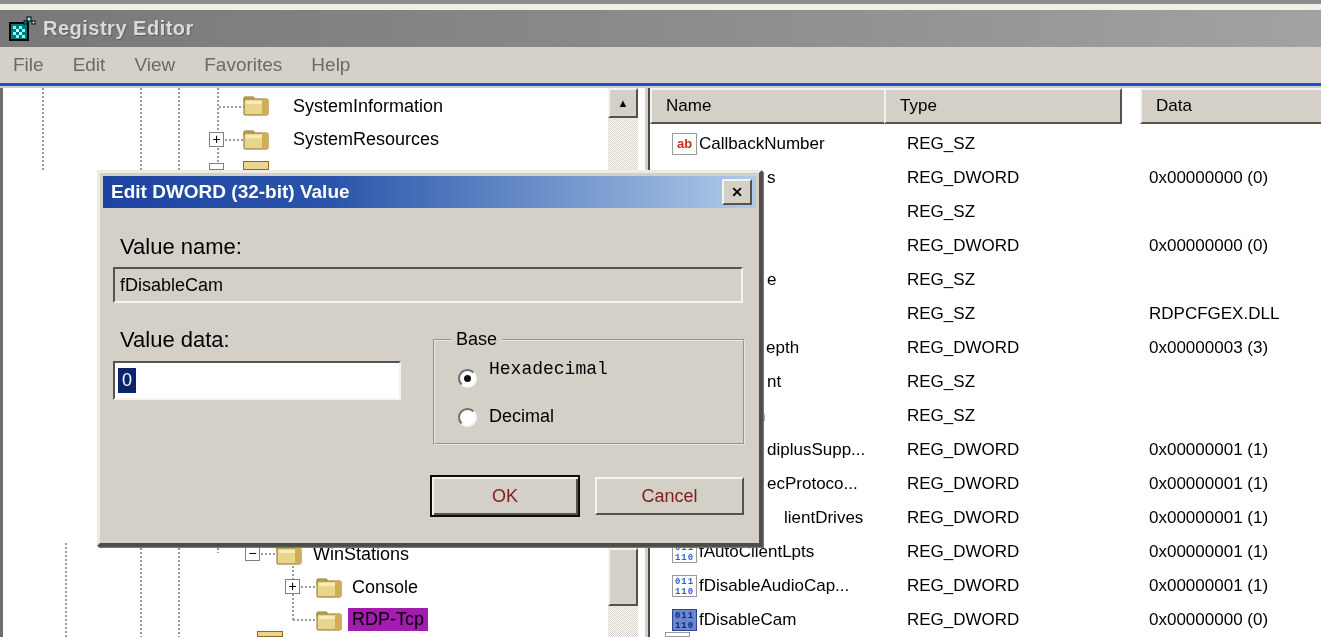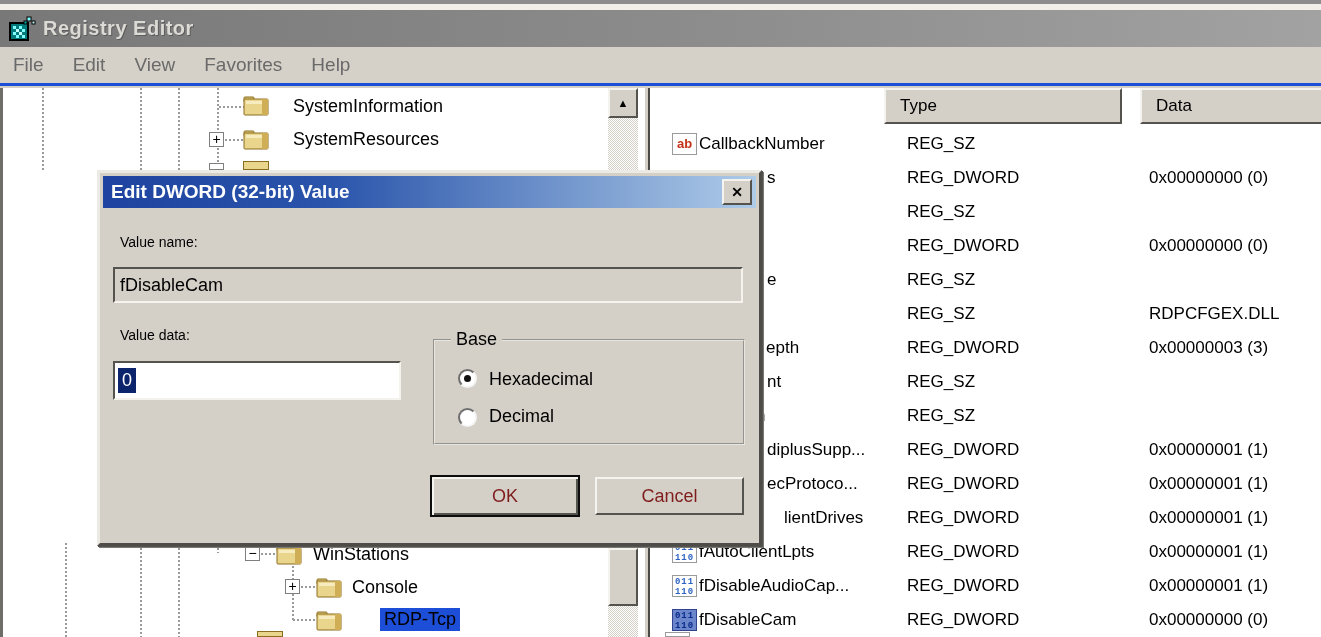--- a/index.html
+++ b/index.html
@@ -47,21 +47,21 @@
     background:repeating-linear-gradient(to bottom,#9a9a9a 0 2px,transparent 2px 4px); }
   .hguide { position:absolute; height:2px;
     background:repeating-linear-gradient(to right,#9a9a9a 0 2px,transparent 2px 4px); }
 
   .expander {
     position:absolute; width:15px; height:15px; background:#fff;
     border:1px solid #7f7f7f; color:#000; font-size:14px; line-height:12px;
     text-align:center; z-index:2;
   }
   .tree-label { position:absolute; font-size:18px; color:#000; white-space:nowrap; }
-  .tree-label.selected { background:#1d4ed8; padding:1px 4px;margin-left:32px; }
+  .tree-label.selected { background:#a21caf; padding:1px 4px; }
   .folder { position:absolute; width:26px; height:22px; }
 
   
   .tree-scroll { position:absolute; left:608px; top:88px; width:30px; height:549px;
     background:repeating-conic-gradient(#ffffff 0% 25%, #d4d0c8 0% 50%) 0 0/2px 2px; }
   .scroll-btn {
     position:absolute; left:0; top:0; width:30px; height:30px; background:#d4d0c8;
     border:2px solid; border-color:#f5f3ee #55534e #55534e #f5f3ee;
     font-size:11px; color:#000; text-align:center; line-height:26px;
   }
@@ -100,21 +100,21 @@
   .dlg-title {
     position:absolute; left:3px; top:3px; right:3px; height:32px;
     background:linear-gradient(90deg,#1e43a0,#2a55ab 35%,#aecbe8);
     color:#ffffff; font-size:19px; font-weight:bold; line-height:31px; padding-left:8px;
   }
   .dlg-close {
     position:absolute; right:7px; top:6px; width:30px; height:26px; background:#d4d0c8;
     border:2px solid; border-color:#f5f3ee #55534e #55534e #f5f3ee;
     color:#000; font-size:14px; font-weight:bold; text-align:center; line-height:22px;
   }
-  .dlg-label { position:absolute; font-size:14px; color:#000; }
+  .dlg-label { position:absolute; font-size:22px; color:#000; }
   .field-sunken {
     position:absolute; border:2px solid; border-color:#55534e #f5f3ee #f5f3ee #55534e;
     font-size:18px; color:#000;
   }
   .name-field { left:13px; top:94px; width:630px; height:36px; background:#d4d0c8;
     line-height:32px; padding-left:5px; }
   .data-field { left:13px; top:188px; width:288px; height:39px; background:#ffffff; }
   .sel-text { display:inline-block; background:#0b246b; color:#fff; padding:0 4px;
     margin:5px 0 0 3px; font-size:18px; line-height:25px; }
   .groupbox {
@@ -244,20 +244,21 @@
 
     <div class="sliver" style="left:254px; top:543px; width:26px; height:6px; background:#e9d58c; border:1px solid #8a6d1f;"></div>
   </div>
 
   <div class="tree-scroll">
     <div class="scroll-btn"><span>▲</span></div>
     <div class="scroll-thumb"></div>
   </div>
 
   <div class="list-panel">
+    <div class="lheader lh-name">Name</div>
     <div class="lheader lh-type">Type</div>
     <div class="lheader lh-data">Data</div>
 
     <div class="lrow" style="top:41px;">
       <span class="vicon ab">ab</span>
       <span class="lname">CallbackNumber</span>
       <span class="ltype">REG_SZ</span>
       <span class="ldata"></span>
     </div>
 
@@ -364,21 +365,21 @@
     <div class="dlg-label" style="left:20px; top:154px;">Value data:</div>
     <div class="field-sunken data-field">
       <span class="sel-text">0</span>
     </div>
 
     <div class="groupbox">
       <div class="group-legend">Base</div>
       <div class="radio" style="left:23px; top:28px;">
           <div class="dot"></div>
         </div>
-      <div class="radio-label" style="left:54px; top:28px;">Hexadecimal</div>
+      <div class="radio-label" style="left:54px; top:18px;font-family:Liberation Mono, monospace;">Hexadecimal</div>
       <div class="radio" style="left:23px; top:67px;"></div>
       <div class="radio-label" style="left:54px; top:65px;">Decimal</div>
     </div>
 
     <div class="btn btn-default" style="left:330px; top:302px; width:150px; height:42px; line-height:38px;">OK</div>
     <div class="btn" style="left:495px; top:304px; width:149px; height:38px; line-height:34px;">Cancel</div>
   </div>
 
 </div>
 

